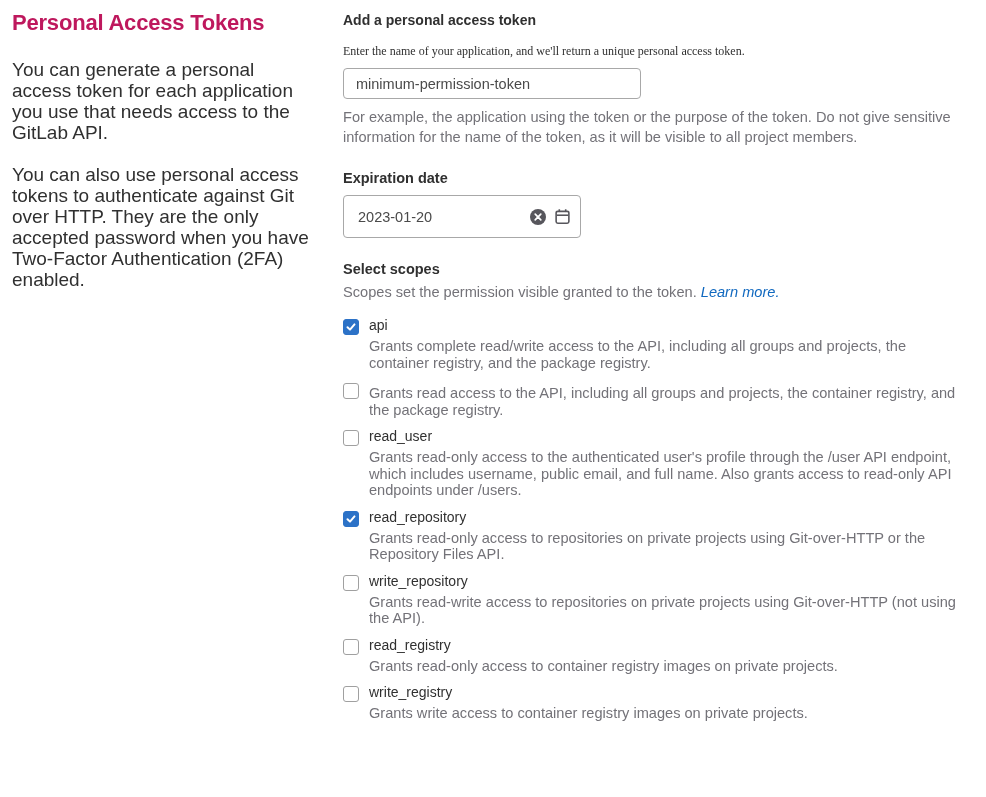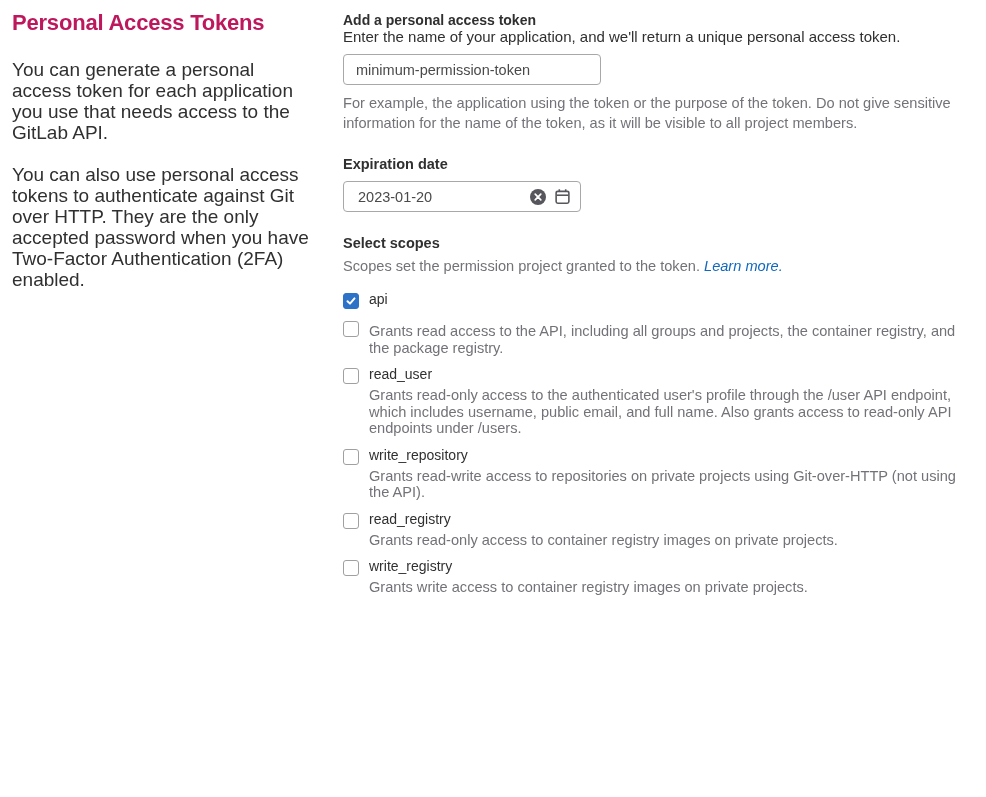--- a/index.html
+++ b/index.html
@@ -16,30 +16,30 @@
     width:986px;height:797px;overflow:hidden;background:#ffffff;
     font-family:"Liberation Sans", sans-serif;color:var(--text);
     -webkit-font-smoothing:antialiased;
   }
   .container{display:flex;padding:10px 12px 0 12px;}
   .left-col{width:301px;margin-right:30px;flex-shrink:0;}
   .page-title{font-size:22px;font-weight:700;margin:0 0 23px 0;color:#be185d;letter-spacing:-0.2px;}
   .left-col p{font-size:19px;line-height:21px;margin:0 0 21px 0;color:var(--text);}
   .right-col{width:621px;padding-top:2px;}
   .form-title{font-weight:700;font-size:14px;margin:0;color:var(--text);}
-  .form-subtitle{font-size:15px;color:var(--text);}
+  .form-subtitle{font-size:12px;margin-top:16px;color:var(--text);font-family:Liberation Serif, serif;}
   .field-label{font-weight:700;font-size:14.5px;margin-top:23px;color:var(--text);}
   .token-input{
-    display:block;margin-top:9px;width:258px;height:31px;
+    display:block;margin-top:9px;width:298px;height:31px;
     border:1px solid var(--border);border-radius:4px;padding:0 12px;
     font-family:"Liberation Sans", sans-serif;font-size:14.5px;color:#4a4a4a;background:#fff;outline:none;
   }
   .help-text{margin-top:8px;font-size:14.6px;line-height:20px;color:var(--muted);}
   .date-wrap{
-    margin-top:9px;width:238px;height:31px;border:1px solid var(--border);border-radius:4px;
+    margin-top:9px;width:238px;height:43px;border:1px solid var(--border);border-radius:4px;
     display:flex;align-items:center;padding:0 9px 0 12px;background:#fff;
   }
   .date-input{
     border:none;outline:none;flex:1;min-width:0;
     font-family:"Liberation Sans", sans-serif;font-size:14.5px;color:#4a4a4a;background:transparent;
   }
   .icon-btn{display:flex;align-items:center;justify-content:center;cursor:pointer;background:none;border:none;padding:0;margin-left:7px;}
   .scopes-desc{margin-top:7px;font-size:14.6px;color:var(--muted);}
   .scopes-desc a{color:var(--link);text-decoration:none;cursor:pointer;font-style:italic;}
   .scope-list{margin-top:17px;}
@@ -91,35 +91,36 @@
             <line x1="2.6" y1="6.8" x2="13.4" y2="6.8" stroke="#57565c" stroke-width="1.5"></line>
             <line x1="5" y1="1.2" x2="5" y2="3.8" stroke="#57565c" stroke-width="1.5"></line>
             <line x1="11" y1="1.2" x2="11" y2="3.8" stroke="#57565c" stroke-width="1.5"></line>
           </svg>
         </span>
       </button>
     </div>
 
     <div class="field-label">Select scopes</div>
     <div class="scopes-desc">
-      <span>Scopes set the permission project granted to the token.</span>
+      <span>Scopes set the permission visible granted to the token.</span>
       <a>Learn more.</a>
     </div>
 
     <div class="scope-list">
   <div class="scope-row">
     <div class="checkbox checked" role="checkbox" aria-checked="true">
       <span class="check" style="display:flex;">
         <svg width="10" height="10" viewBox="0 0 10 10">
           <path d="M1.5 5.2 L4 7.6 L8.5 2.4" fill="none" stroke="#ffffff" stroke-width="2" stroke-linecap="round" stroke-linejoin="round"></path>
         </svg>
       </span>
     </div>
     <div class="scope-text">
       <div class="scope-label">api</div>
+      <div class="scope-desc">Grants complete read/write access to the API, including all groups and projects, the container registry, and the package registry.</div>
     </div>
   </div>
 
   <div class="scope-row">
     <div class="checkbox" role="checkbox" aria-checked="false">
       <span class="check" style="display:flex;">
         <svg width="10" height="10" viewBox="0 0 10 10">
           <path d="M1.5 5.2 L4 7.6 L8.5 2.4" fill="none" stroke="#ffffff" stroke-width="2" stroke-linecap="round" stroke-linejoin="round"></path>
         </svg>
       </span>
@@ -136,20 +137,33 @@
           <path d="M1.5 5.2 L4 7.6 L8.5 2.4" fill="none" stroke="#ffffff" stroke-width="2" stroke-linecap="round" stroke-linejoin="round"></path>
         </svg>
       </span>
     </div>
     <div class="scope-text">
       <div class="scope-label">read_user</div>
       <div class="scope-desc">Grants read-only access to the authenticated user's profile through the /user API endpoint, which includes username, public email, and full name. Also grants access to read-only API endpoints under /users.</div>
     </div>
   </div>
 
+  <div class="scope-row">
+    <div class="checkbox checked" role="checkbox" aria-checked="true">
+      <span class="check" style="display:flex;">
+        <svg width="10" height="10" viewBox="0 0 10 10">
+          <path d="M1.5 5.2 L4 7.6 L8.5 2.4" fill="none" stroke="#ffffff" stroke-width="2" stroke-linecap="round" stroke-linejoin="round"></path>
+        </svg>
+      </span>
+    </div>
+    <div class="scope-text">
+      <div class="scope-label">read_repository</div>
+      <div class="scope-desc">Grants read-only access to repositories on private projects using Git-over-HTTP or the Repository Files API.</div>
+    </div>
+  </div>
 
   <div class="scope-row">
     <div class="checkbox" role="checkbox" aria-checked="false">
       <span class="check" style="display:flex;">
         <svg width="10" height="10" viewBox="0 0 10 10">
           <path d="M1.5 5.2 L4 7.6 L8.5 2.4" fill="none" stroke="#ffffff" stroke-width="2" stroke-linecap="round" stroke-linejoin="round"></path>
         </svg>
       </span>
     </div>
     <div class="scope-text">

